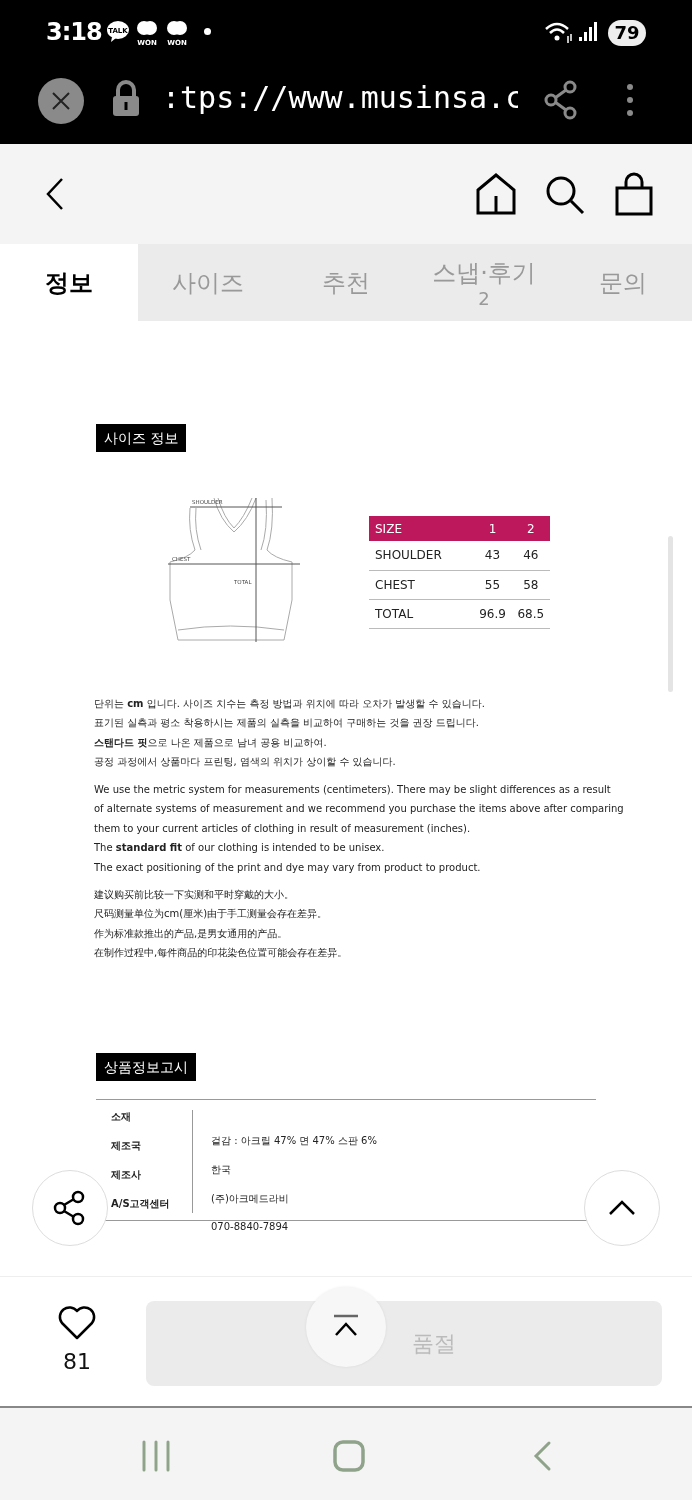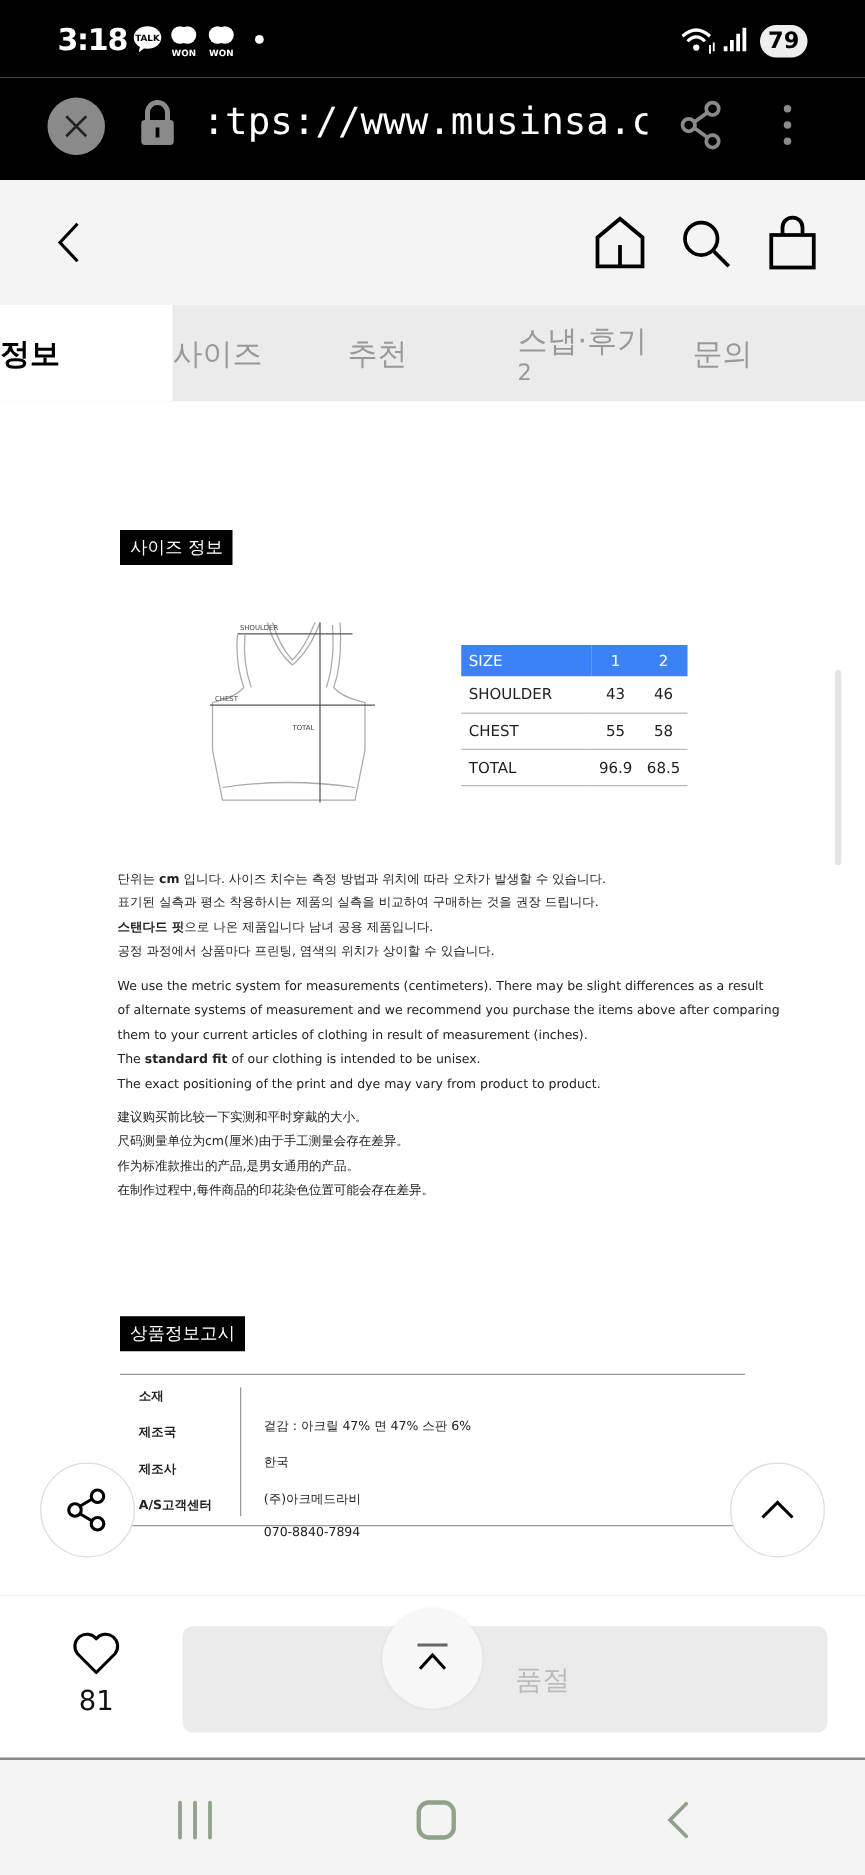--- a/index.html
+++ b/index.html
@@ -7,28 +7,28 @@
   .abs { position: absolute; }
   #statusbar { position: absolute; left: 0; top: 0; width: 692px; height: 62px; background: #000; color: #fff; }
   #statusbar .time { position: absolute; left: 46px; top: 18px; font-size: 24px; font-weight: bold; letter-spacing: -1px; }
   .notif { position: absolute; top: 20px; width: 24px; height: 22px; }
   .battery { position: absolute; left: 608px; top: 20px; width: 38px; height: 26px; border-radius: 13px; background: #eee; color: #000; font-size: 18px; font-weight: bold; text-align: center; line-height: 26px; }
   #urlbar { position: absolute; left: 0; top: 62px; width: 692px; height: 82px; background: #000; }
   .close-circ { position: absolute; left: 38px; top: 16px; width: 46px; height: 46px; border-radius: 50%; background: #8a8a8a; }
   .url-text { position: absolute; left: 162px; top: 18px; width: 356px; font-family: "DejaVu Sans Mono", monospace; font-size: 30px; color: #fff; white-space: nowrap; overflow: hidden; }
   #appheader { position: absolute; left: 0; top: 144px; width: 692px; height: 100px; background: #f4f4f4; }
   #tabs { position: absolute; left: 0; top: 244px; width: 692px; height: 77px; background: #ebebeb; }
-  .tab { position: absolute; top: 0; height: 77px; display: flex; flex-direction: column; align-items: flex-start; justify-content: center; font-size: 24px; color: #999; }
+  .tab { position: absolute; top: 0; height: 77px; display: flex; flex-direction: column; align-items: center; justify-content: center; font-size: 24px; color: #999; }
   .tab.active { background: #fff; color: #000; font-weight: bold; }
   .tab .sub { font-size: 18px; line-height: 20px; }
   .section-label { position: absolute; background: #000; color: #fff; font-size: 14px; padding: 0 8px; height: 28px; line-height: 28px; }
   .diagram { position: absolute; left: 160px; top: 490px; width: 140px; height: 160px; }
   table.size { position: absolute; left: 369px; top: 516px; width: 181px; border-collapse: collapse; font-size: 12px; }
   table.size td { height: 29px; color: #222; }
-  table.size tr.head td { background: #3b82f6; color: #fff; height: 25px; }
+  table.size tr.head td { background: #be185d; color: #fff; height: 25px; }
   table.size tr.row td { border-bottom: 1px solid #bbb; }
   table.size td.lbl { padding-left: 6px; text-align: left; }
   table.size td.v { text-align: center; }
   .notes { position: absolute; left: 94px; font-size: 10px; color: #222; line-height: 19.4px; white-space: nowrap; }
   .notes b { font-weight: bold; }
   .info-rule { position: absolute; left: 96px; width: 500px; height: 1px; background: #999; }
   .info-row { position: absolute; left: 96px; width: 500px; height: 29px; font-size: 10px; color: #222; }
   .info-row .k { position: absolute; left: 15px; top: 8px; font-weight: bold; }
   .info-row .v { position: absolute; left: 115px; top: 8px; margin-top: 24px; }
   .info-divider { position: absolute; left: 192px; top: 1110px; width: 1px; height: 103px; background: #999; }
@@ -181,21 +181,21 @@
     <td class="lbl">TOTAL</td>
     <td class="v">96.9</td>
     <td class="v">68.5</td>
   </tr>
 </tbody>
   </table>
 
 <div class="notes" style="top:694px">
   <div><span>단위는 </span><b>cm</b><span> 입니다. 사이즈 치수는 측정 방법과 위치에 따라 오차가 발생할 수 있습니다.</span></div>
   <div><span>표기된 실측과 평소 착용하시는 제품의 실측을 비교하여 구매하는 것을 권장 드립니다.</span></div>
-  <div><b>스탠다드 핏</b><span>으로 나온 제품입니다 남녀 공용 제품입니다.</span></div>
+  <div><b>스탠다드 핏</b><span>으로 나온 제품으로 남녀 공용 비교하여.</span></div>
   <div><span>공정 과정에서 상품마다 프린팅, 염색의 위치가 상이할 수 있습니다.</span></div>
 </div>
 
 <div class="notes" style="top:780px">
   <div><span>We use the metric system for measurements (centimeters). There may be slight differences as a result</span></div>
   <div><span>of alternate systems of measurement and we recommend you purchase the items above after comparing</span></div>
   <div><span>them to your current articles of clothing in result of measurement (inches).</span></div>
   <div><span>The </span><b>standard fit</b><span> of our clothing is intended to be unisex.</span></div>
   <div><span>The exact positioning of the print  and dye may vary from product to product.</span></div>
 </div>

